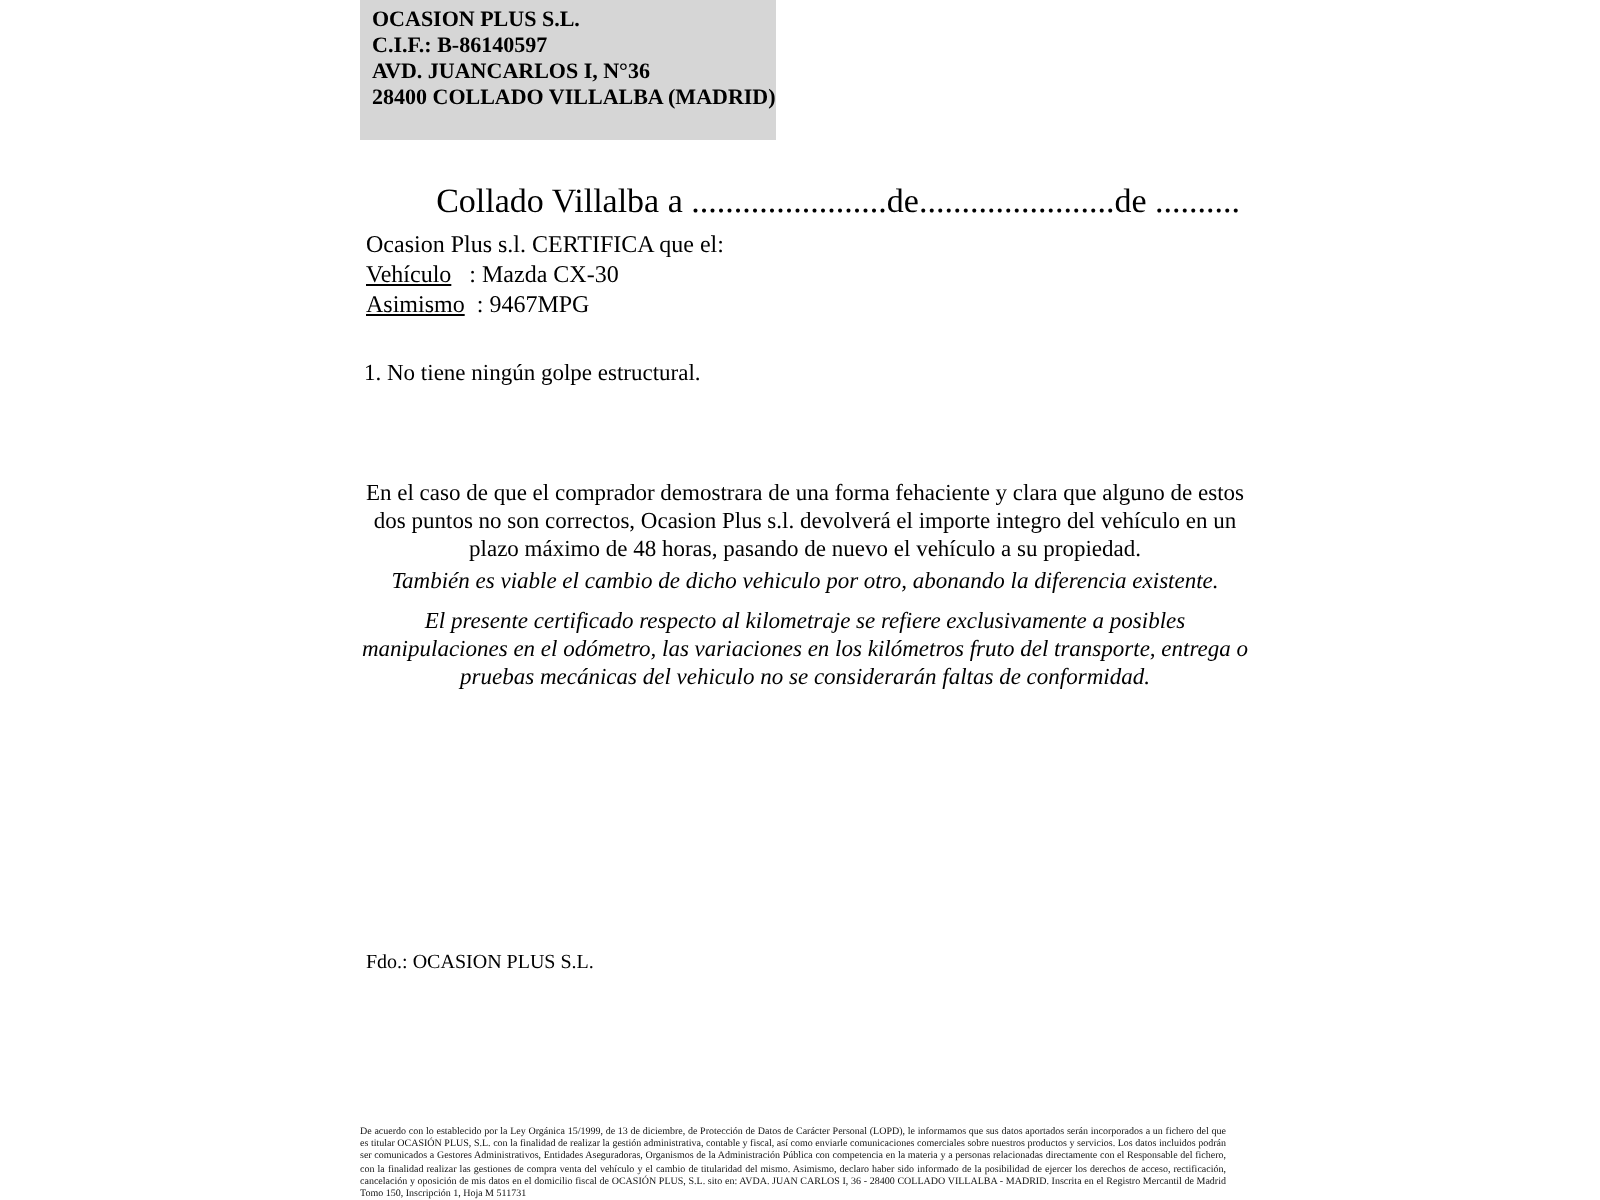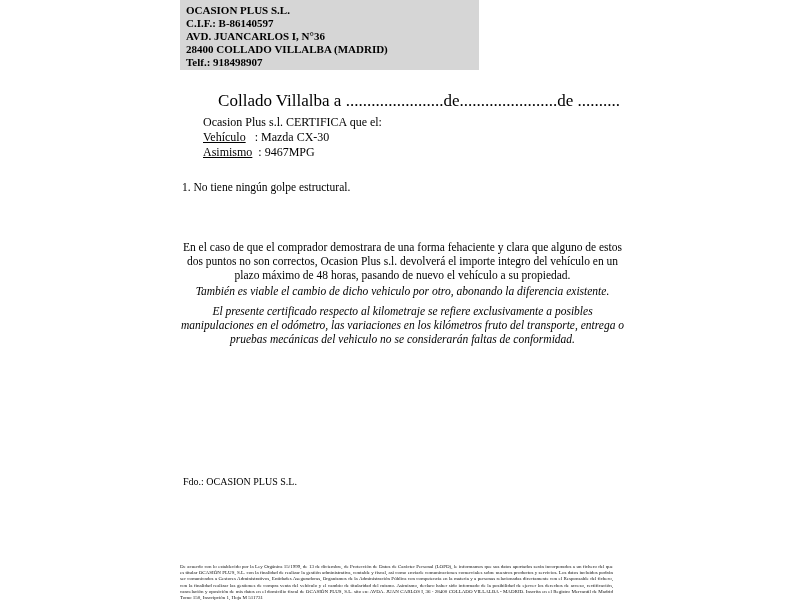--- a/index.html
+++ b/index.html
@@ -11,21 +11,21 @@
   }
   .page {
     position: relative;
     width: 800px; height: 600px;
     overflow: hidden;
     background: #ffffff;
   }
   .letterhead {
     position: absolute;
     left: 180px; top: 0;
-    width: 299px; height: 70px;
+    width: 208px; height: 70px;
     background: #d6d6d6;
     padding: 4px 0 0 6px;
     box-sizing: border-box;
   }
   .letterhead div {
     font-weight: bold;
     font-size: 11px;
     line-height: 13px;
     white-space: nowrap;
   }
@@ -33,21 +33,20 @@
     position: absolute;
     top: 91px; right: 180px;
     font-size: 17px;
     white-space: nowrap;
   }
   .certify {
     position: absolute;
     left: 183px; top: 115px;
     font-size: 12px;
     line-height: 15px;
-    margin-left: 20px;
   }
   .certify .row { white-space: pre; }
   .u { text-decoration: underline; }
   .points {
     position: absolute;
     left: 182px; top: 177px;
     font-size: 11.5px;
     line-height: 21px;
   }
   .points div { white-space: nowrap; }
@@ -81,21 +80,20 @@
 </head>
 <body>
 
 <div class="page">
 
   <div class="letterhead">
     <div>OCASION PLUS S.L.</div>
     <div>C.I.F.: B-86140597</div>
     <div>AVD. JUANCARLOS I, N°36</div>
     <div>28400 COLLADO VILLALBA (MADRID)</div>
-    <div>Telf.: 918498907</div>
   </div>
 
   <div class="date-line">Collado Villalba a .......................de.......................de ..........</div>
 
   <div class="certify">
     <div class="row">Ocasion Plus s.l. CERTIFICA que el:</div>
     <div class="row"><span class="u">Vehículo</span><span>   : </span><span>Mazda CX-30</span></div>
     <div class="row"><span class="u">Asimismo</span><span>  : </span><span>9467MPG</span></div>
   </div>
 

